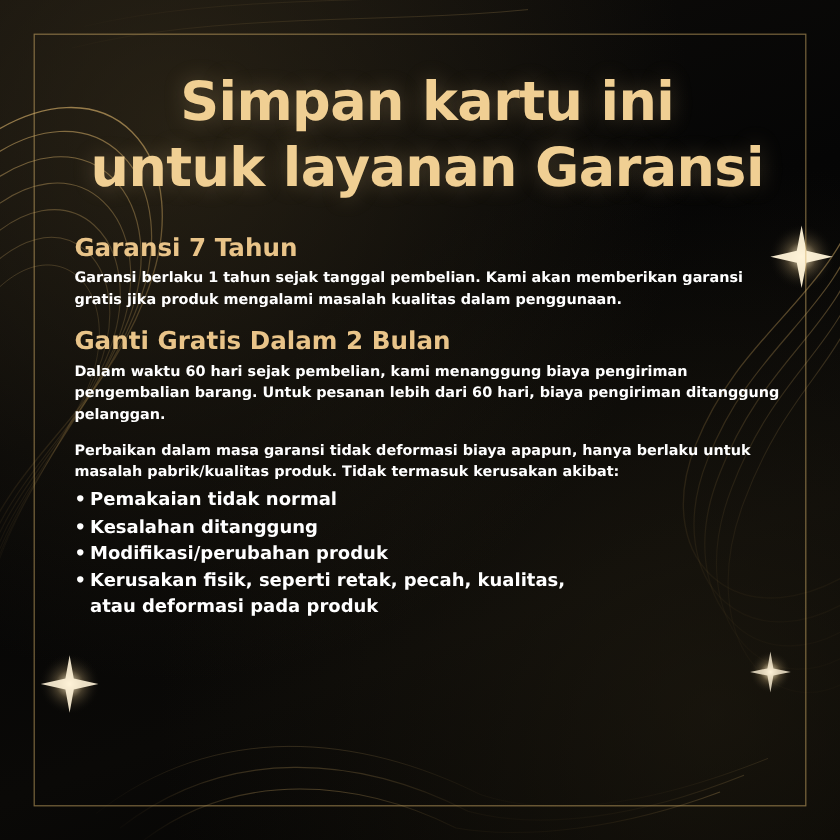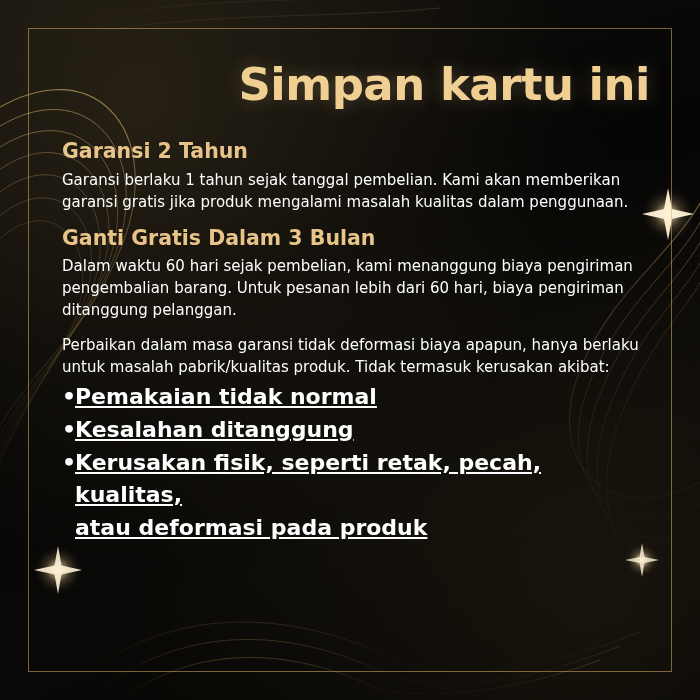--- a/index.html
+++ b/index.html
@@ -47,59 +47,58 @@
     position: absolute;
     left: 62px;
     right: 50px;
     top: 58px;
   }
   .title {
     color: #f0cf93;
     font-weight: bold;
     font-size: 45px;
     line-height: 1.22;
-    text-align: right;
+    text-align: center;
     letter-spacing: -0.5px;
     margin: 0 0 26px 0;
     text-shadow: 0 0 18px rgba(240,207,147,0.25);
   }
   .title .line {
     display: block;
     white-space: nowrap;
   }
   .section {
     margin-bottom: 13px;
   }
   .sec-head {
     color: #e9c489;
     font-weight: bold;
     font-size: 20.5px;
     line-height: 1.25;
     margin: 0 0 4px 0;
   }
   .sec-body {
     color: #ffffff;
-    font-weight: normal;
-    font-size: 15px;
+    font-weight: bold;
+    font-size: 12px;
     line-height: 1.47;
     margin: 0;
   }
   .bullets {
     list-style: none;
     margin: 3px 0 0 0;
     padding: 0;
   }
   .bullets li {
     color: #ffffff;
     font-weight: bold;
-    font-size: 22px;
+    font-size: 15px;
     line-height: 1.48;
     position: relative;
     padding-left: 13px;
-    text-decoration: underline;
   }
   .bullets li::before {
     content: "\2022";
     position: absolute;
     left: 0;
     top: 0;
     color: #ffffff;
   }
   .bullets li.cont {
     padding-left: 13px;
@@ -169,36 +168,38 @@
       </g>
     </g>
   </svg>
 
   <div class="frame"></div>
 
   <div class="content">
 
     <h1 class="title">
       <span class="line">Simpan kartu ini</span>
+      <span class="line">untuk layanan Garansi</span>
     </h1>
 
     <div class="section">
-      <h2 class="sec-head">Garansi 2 Tahun</h2>
+      <h2 class="sec-head">Garansi 7 Tahun</h2>
       <p class="sec-body">Garansi berlaku 1 tahun sejak tanggal pembelian. Kami akan memberikan garansi gratis jika produk mengalami masalah kualitas dalam penggunaan.</p>
     </div>
 
     <div class="section">
-      <h2 class="sec-head">Ganti Gratis Dalam 3 Bulan</h2>
+      <h2 class="sec-head">Ganti Gratis Dalam 2 Bulan</h2>
       <p class="sec-body">Dalam waktu 60 hari sejak pembelian, kami menanggung biaya pengiriman pengembalian barang. Untuk pesanan lebih dari 60 hari, biaya pengiriman ditanggung pelanggan.</p>
     </div>
 
     <div class="section">
       <p class="sec-body">Perbaikan dalam masa garansi tidak deformasi biaya apapun, hanya berlaku untuk masalah pabrik/kualitas produk. Tidak termasuk kerusakan akibat:</p>
       <ul class="bullets">
         <li>Pemakaian tidak normal</li>
         <li>Kesalahan ditanggung</li>
+        <li>Modifikasi/perubahan produk</li>
         <li>Kerusakan fisik, seperti retak, pecah, kualitas,</li>
         <li class="cont">atau deformasi pada produk</li>
       </ul>
     </div>
 
   </div>
 </div>
 
 </body></html>

